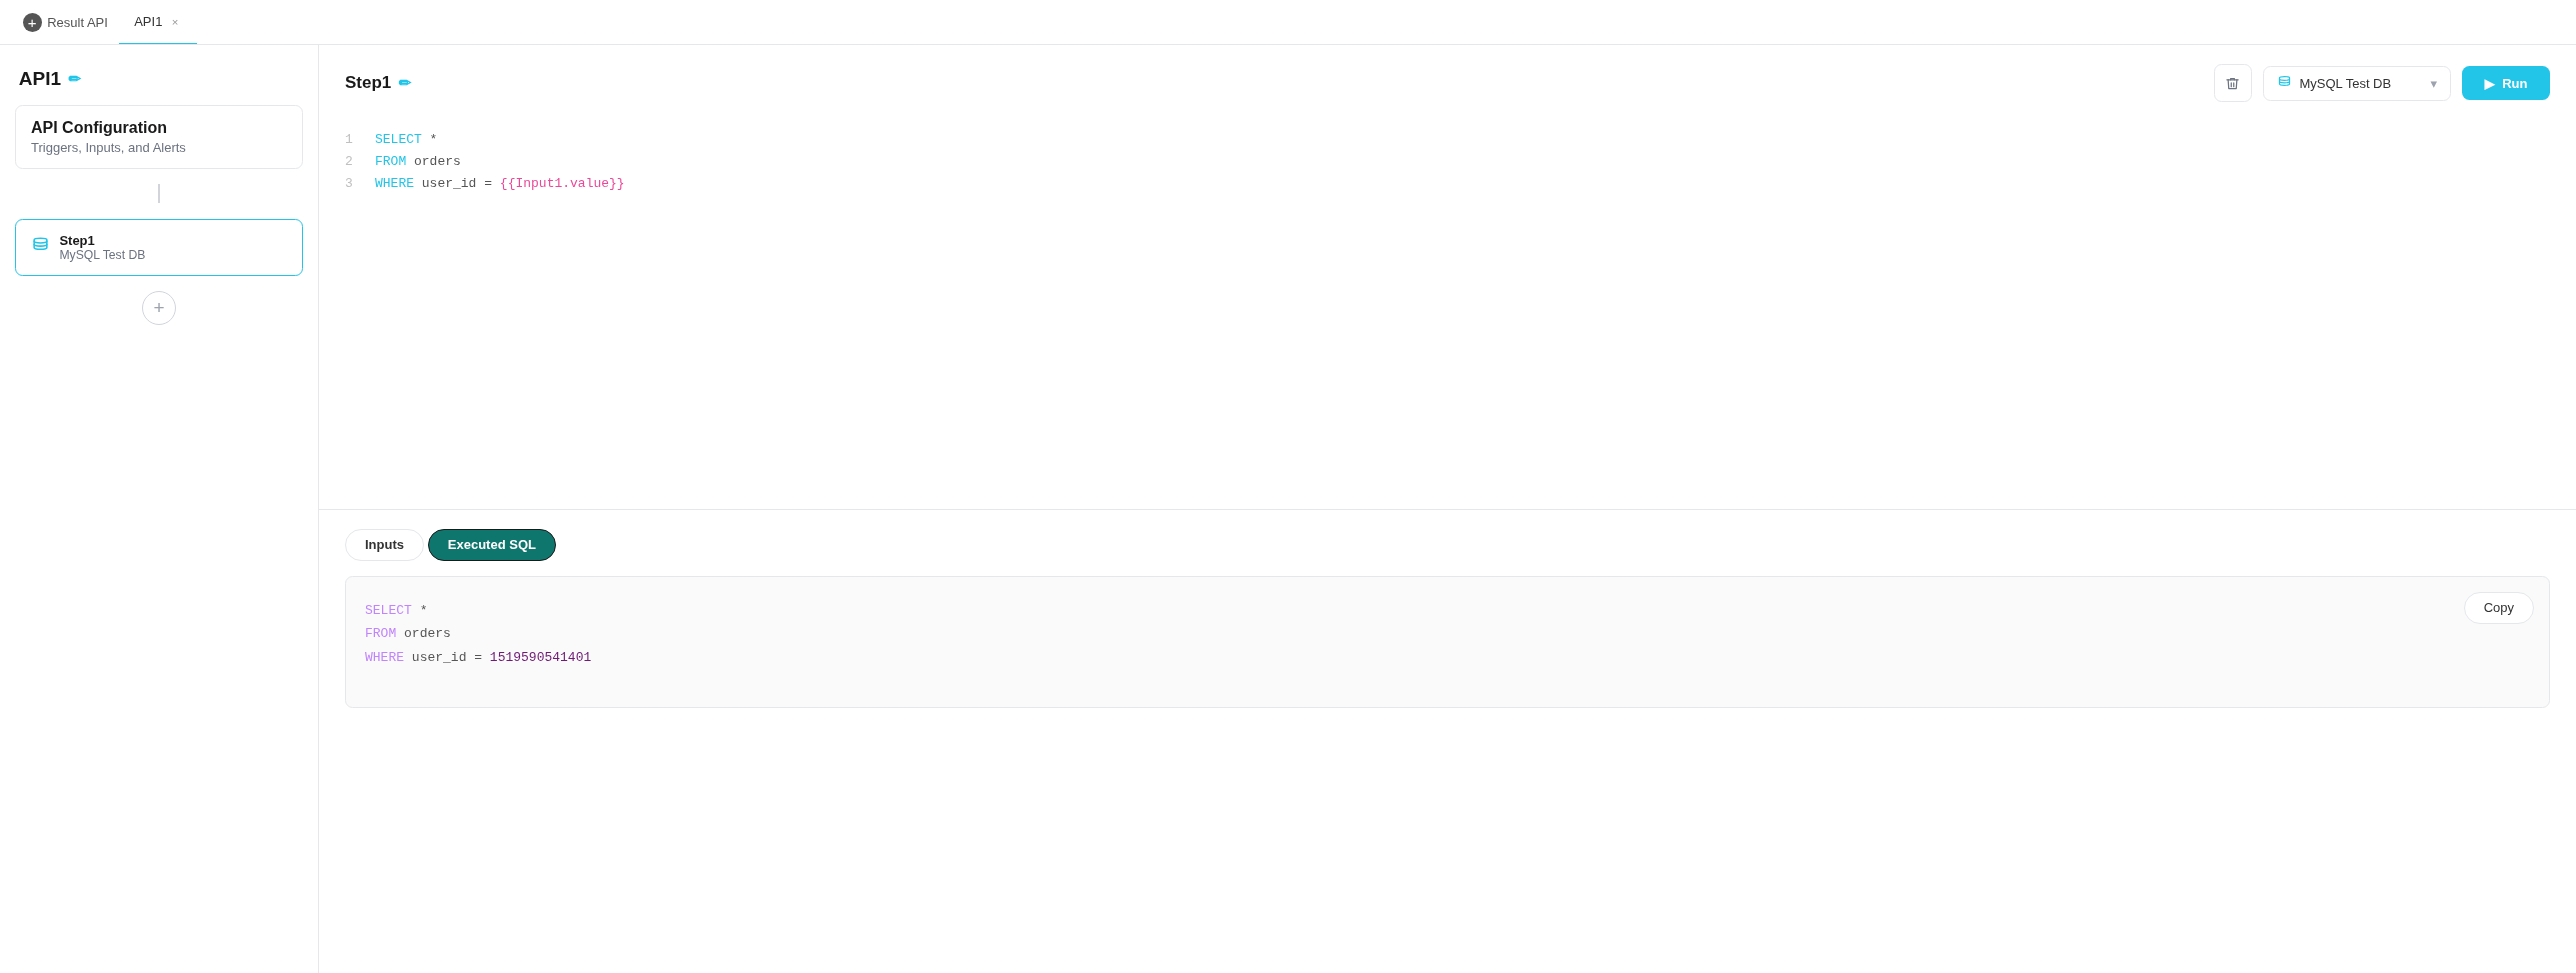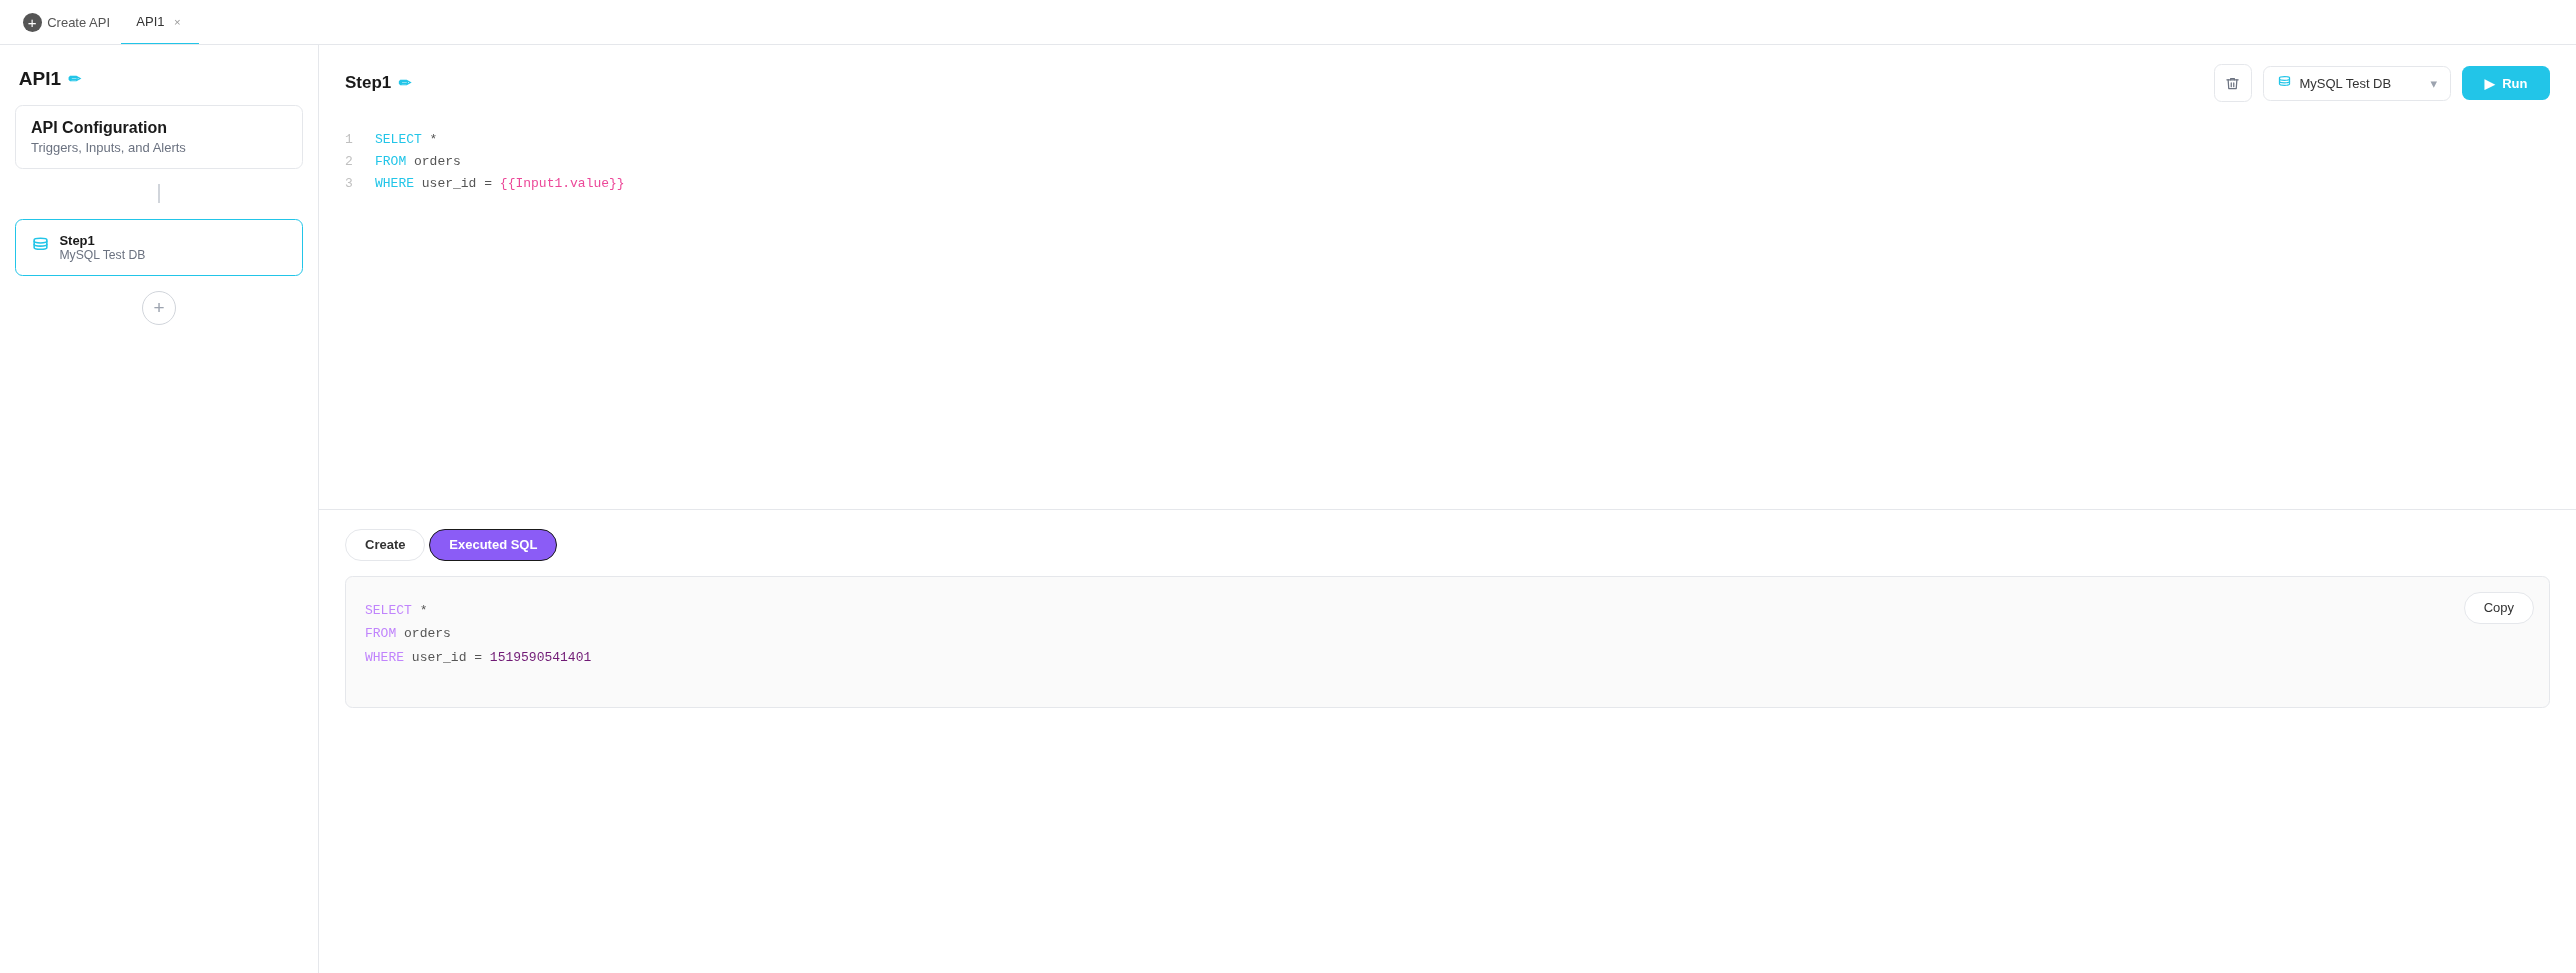--- a/index.html
+++ b/index.html
@@ -281,21 +281,21 @@
       padding: 7.5px 19px;
       border-radius: 939px;
       border: 0.9px solid #e5e7eb;
       background: #fff;
       font-size: 13px;
       font-weight: 600;
       cursor: pointer;
       color: #333;
     }
     .result-tab.active {
-      background: #8b5cf6;
+      background: #0f766e;
       color: #fff;
       border-color: #1a1a1a;
     }
 
     
     .sql-result-box {
       border: 0.9px solid #e5e7eb;
       border-radius: 7.5px;
       padding: 22.5px 19px;
       position: relative;
@@ -325,21 +325,21 @@
     .res-where { color: #c084fc; }
     .res-plain { color: #555; }
     .res-value { color: #701a75; }
   </style>
 </head>
 <body>
 
 <nav class="top-nav">
   <button class="create-api-btn">
     <span class="create-api-icon">+</span>
-    <span>Create API</span>
+    <span>Result API</span>
   </button>
   <div class="tab-item">
     <span>API1</span>
     <span class="tab-close">×</span>
   </div>
 </nav>
 
 <div class="main-layout">
 
   <aside class="sidebar">
@@ -422,21 +422,21 @@
         </div>
         <div class="sql-line">
           <span class="line-num">3</span>
           <span><span class="kw-where">WHERE</span><span class="kw-plain"> user_id = </span><span class="kw-template">{{Input1.value}}</span></span>
         </div>
       </div>
     </div>
 
     <div class="result-panel">
       <div class="result-tabs">
-        <button class="result-tab">Create</button>
+        <button class="result-tab">Inputs</button>
         <button class="result-tab active">Executed SQL</button>
       </div>
 
       <div class="sql-result-box">
         <button class="copy-btn">Copy</button>
         <div class="result-sql">
           <div>
             <span class="res-select">SELECT</span>
             <span class="res-plain"> *</span>
           </div>

